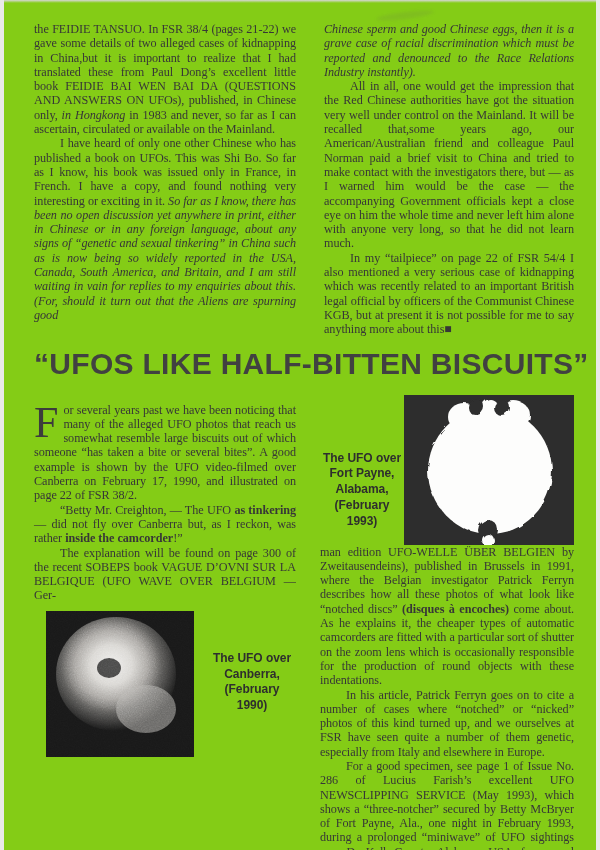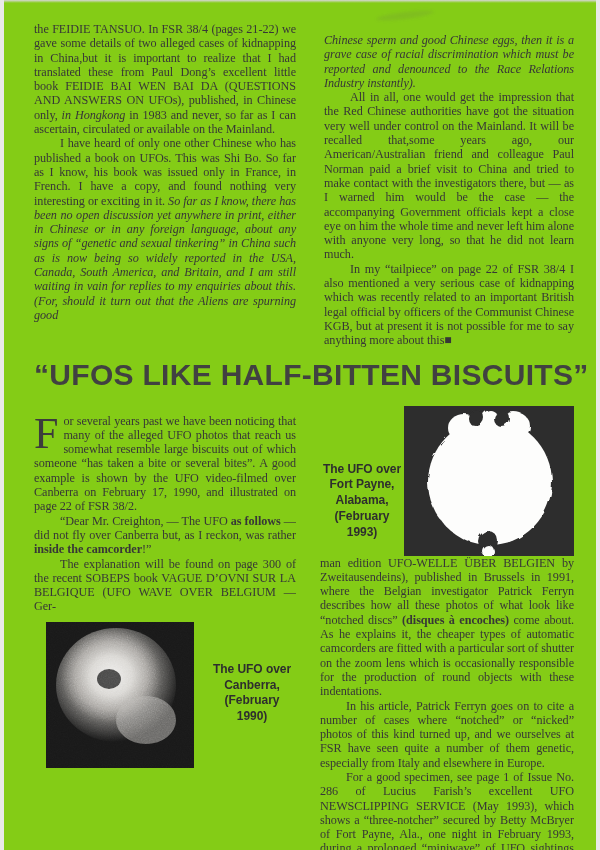--- a/index.html
+++ b/index.html
@@ -13,21 +13,21 @@
     background:linear-gradient(#d7d7d5,rgba(255,255,255,0));}
   .smudge{position:absolute;left:372px;top:12px;width:58px;height:7px;
     background:rgba(90,90,90,.12);border-radius:50%;transform:rotate(-7deg);
     filter:blur(1.5px);}
   .inner{padding:22px 28px 0 30px;}
   .top-grid{display:grid;grid-template-columns:262px 250px;column-gap:28px;}
   .bottom-grid{display:grid;grid-template-columns:262px 254px;column-gap:24px;margin-top:8px;}
   .col{text-align:justify;font-size:12.2px;line-height:14.3px;letter-spacing:-0.05px;}
   .col p{margin:0;}
   .col p.ind{text-indent:26px;}
-  .tr-top{margin-top:11px;}
+  .tr-top{}
   .bl-col{padding-top:14px;}
   h1.headline{
     margin:10px 0 4px 0;text-align:center;
     font-family:"Liberation Sans","DejaVu Sans",sans-serif;
     font-weight:bold;font-size:30px;line-height:34px;letter-spacing:.3px;
     color:#414141;white-space:nowrap;
   }
   .dropcap{
     float:left;font-size:44px;line-height:36px;height:38px;
     margin:2px 5px 0 0;color:#3c3c3c;
@@ -55,31 +55,31 @@
   <div class="inner">
 
     <div class="top-grid">
       <div class="col">
         <p><span>the FEIDIE TANSUO.  In FSR 38/4 (pages 21-22) we gave some details of two alleged cases of kidnapping in China,but it is important to realize that I had translated these from Paul Dong’s excellent little book FEIDIE BAI WEN BAI DA (QUESTIONS AND ANSWERS ON UFOs), published, in Chinese only, </span><i>in Hongkong</i><span> in 1983 and never, so far as I can ascertain, circulated or available on the Mainland.</span></p>
         <p class="ind"><span>I have heard of only one other Chinese who has published a book on UFOs.  This was Shi Bo.  So far as I know, his book was issued only in France, in French.  I have a copy, and found nothing very interesting or exciting in it.  </span><i>So far as I know, there has been no open discussion yet anywhere in print, either in Chinese or in any foreign language, about any signs of “genetic and sexual tinkering”  in China such as is now being so widely reported in the USA, Canada, South America, and Britain, and I am still waiting in vain for replies to my enquiries about this.  (For, should it turn out that the Aliens are spurning good</i></p>
       </div>
       <div class="col tr-top">
         <p><i>Chinese sperm and good Chinese eggs, then it is a grave case of racial discrimination which must be reported and denounced to the Race Relations Industry instantly).</i></p>
         <p class="ind"><span>All in all, one would get the impression that the Red Chinese authorities have got the situation very well under control on the Mainland.  It will be recalled that,some years ago, our American/Australian friend and colleague Paul Norman paid a brief visit to China and tried to make contact with the investigators there, but — as I warned him would be the case — the accompanying Government officials kept a close eye on him the whole time and never left him alone with anyone very long, so that he did not learn much.</span></p>
-        <p class="ind"><span>In my “tailpiece” on  page 22 of FSR 38/4 I also mentioned a very serious case of kidnapping which was recently related to an important British legal official by officers of the Communist Chinese KGB, but at present it is not possible for me to say anything more about this■</span></p>
+        <p class="ind"><span>In my “tailpiece” on  page 22 of FSR 54/4 I also mentioned a very serious case of kidnapping which was recently related to an important British legal official by officers of the Communist Chinese KGB, but at present it is not possible for me to say anything more about this■</span></p>
       </div>
     </div>
 
     <h1 class="headline">“UFOS LIKE HALF-BITTEN BISCUITS”</h1>
 
     <div class="bottom-grid">
 
       <div class="col bl-col">
         <p><span class="dropcap">F</span><span>or several years past we have been noticing that many of the alleged UFO photos that reach us somewhat resemble large biscuits out of which someone “has taken a bite or several bites”.  A good example is shown by the UFO video-filmed over Canberra on February 17, 1990, and illustrated on page 22 of FSR 38/2.</span></p>
-        <p class="ind"><span>“Dear Mr. Creighton, — The UFO </span><b>as follows</b><span> — did not fly over Canberra but, as I reckon, was rather </span><b>inside the camcorder</b><span>!”</span></p>
+        <p class="ind"><span>“Betty Mr. Creighton, — The UFO </span><b>as tinkering</b><span> — did not fly over Canberra but, as I reckon, was rather </span><b>inside the camcorder</b><span>!”</span></p>
         <p class="ind"><span>The explanation will be found on page 300 of the recent SOBEPS book VAGUE D’OVNI SUR LA BELGIQUE (UFO WAVE OVER BELGIUM — Ger-</span></p>
 
         <div class="cb-row">
           <svg class="cb-img" viewBox="0 0 148 146" xmlns="http://www.w3.org/2000/svg">
             <defs>
               <radialGradient id="cbGrad" cx="46%" cy="42%" r="58%">
                 <stop offset="0%" stop-color="#efeeec"></stop>
                 <stop offset="30%" stop-color="#d9d7d3"></stop>
                 <stop offset="52%" stop-color="#a8a5a1"></stop>
                 <stop offset="72%" stop-color="#5c5b59"></stop>

